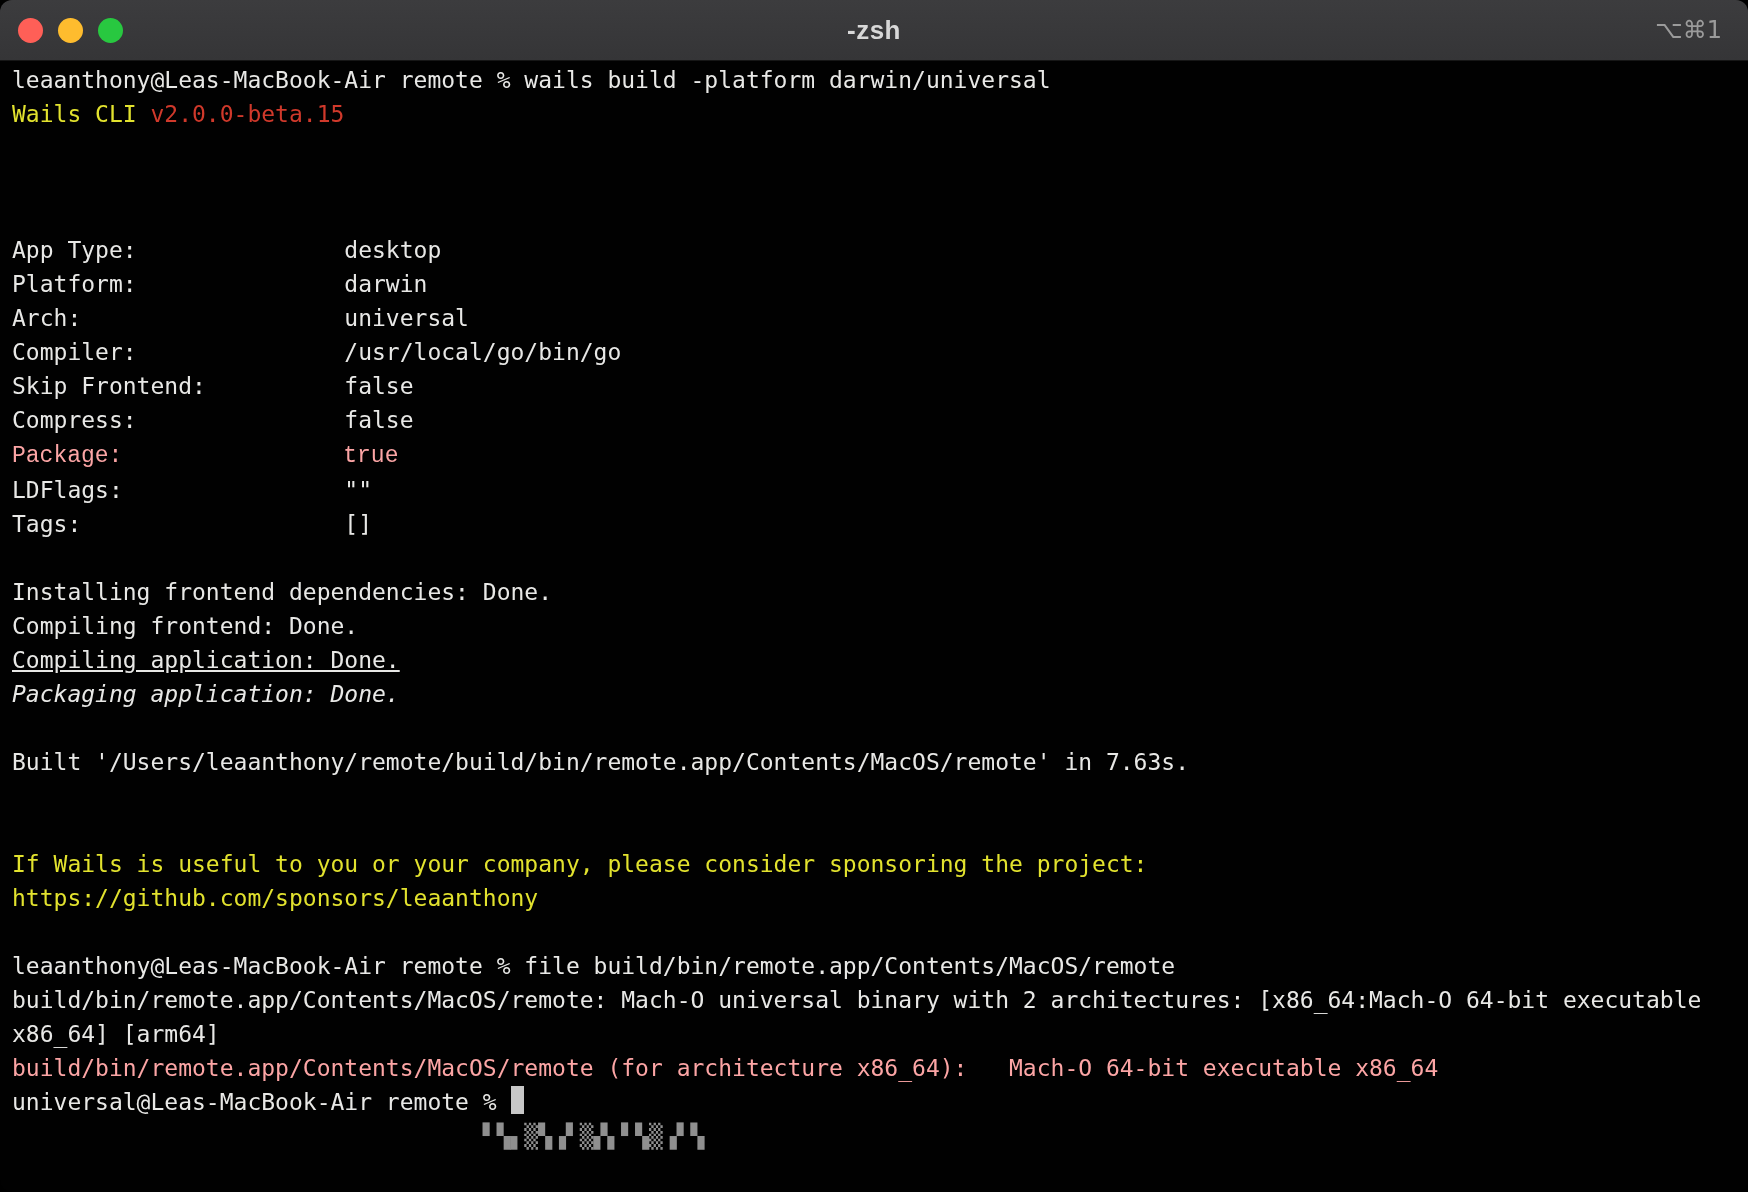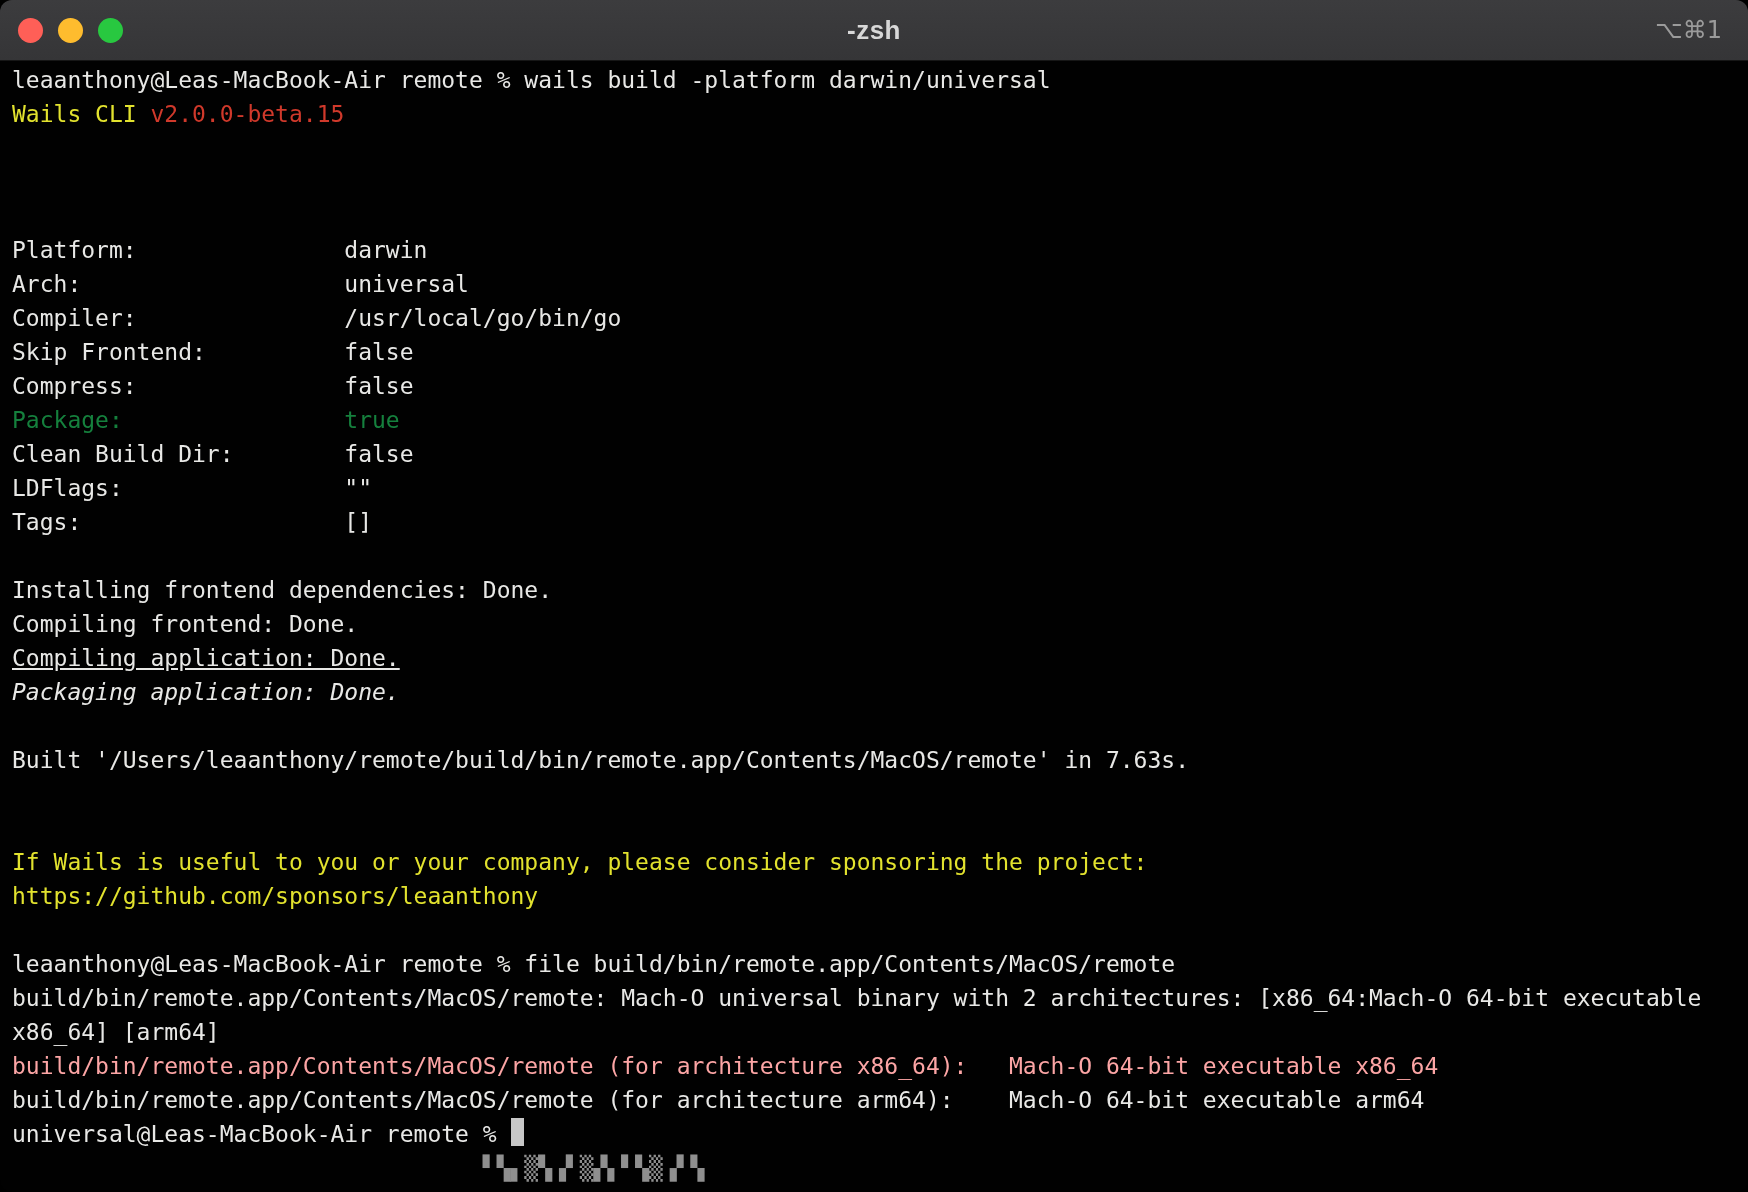--- a/index.html
+++ b/index.html
@@ -77,41 +77,40 @@
     </div>
     <div class="titlebar-title">-zsh</div>
     <div class="titlebar-shortcut">⌥⌘1</div>
   </div>
   <div class="screen" id="screen">
       <div class="line"><span style="color: rgb(232, 232, 230);">leaanthony@Leas-MacBook-Air remote % wails build -platform darwin/universal</span></div>
       <div class="line"><span style="color: rgb(226, 226, 46);">Wails CLI </span><span style="color: rgb(208, 57, 43);">v2.0.0-beta.15</span></div>
       <div class="line">&nbsp;</div>
       <div class="line">&nbsp;</div>
       <div class="line">&nbsp;</div>
+      <div class="line"><span style="color: rgb(232, 232, 230);">App Type:               desktop</span></div>
       <div class="line"><span style="color: rgb(232, 232, 230);">Platform:               darwin</span></div>
       <div class="line"><span style="color: rgb(232, 232, 230);">Arch:                   universal</span></div>
       <div class="line"><span style="color: rgb(232, 232, 230);">Compiler:               /usr/local/go/bin/go</span></div>
       <div class="line"><span style="color: rgb(232, 232, 230);">Skip Frontend:          false</span></div>
       <div class="line"><span style="color: rgb(232, 232, 230);">Compress:               false</span></div>
-      <div class="line"><span style="color: #15803d;">Package:                true</span></div>
-      <div class="line"><span style="color: rgb(232, 232, 230);">Clean Build Dir:        false</span></div>
+      <div class="line"><span style="color: #fca5a5; font-family: Liberation Mono, monospace;">Package:                true</span></div>
       <div class="line"><span style="color: rgb(232, 232, 230);">LDFlags:                ""</span></div>
       <div class="line"><span style="color: rgb(232, 232, 230);">Tags:                   []</span></div>
       <div class="line">&nbsp;</div>
       <div class="line"><span style="color: rgb(232, 232, 230);">Installing frontend dependencies: Done.</span></div>
       <div class="line"><span style="color: rgb(232, 232, 230);">Compiling frontend: Done.</span></div>
       <div class="line"><span style="color: rgb(232, 232, 230); text-decoration: underline;">Compiling application: Done.</span></div>
       <div class="line"><span style="color: rgb(232, 232, 230); font-style: italic;">Packaging application: Done.</span></div>
       <div class="line">&nbsp;</div>
       <div class="line"><span style="color: rgb(232, 232, 230);">Built '/Users/leaanthony/remote/build/bin/remote.app/Contents/MacOS/remote' in 7.63s.</span></div>
       <div class="line">&nbsp;</div>
       <div class="line">&nbsp;</div>
       <div class="line"><span style="color: rgb(226, 226, 46);">If Wails is useful to you or your company, please consider sponsoring the project:</span></div>
       <div class="line"><span style="color: rgb(226, 226, 46);">https://github.com/sponsors/leaanthony</span></div>
       <div class="line">&nbsp;</div>
       <div class="line"><span style="color: rgb(232, 232, 230);">leaanthony@Leas-MacBook-Air remote % file build/bin/remote.app/Contents/MacOS/remote</span></div>
       <div class="line"><span style="color: rgb(232, 232, 230);">build/bin/remote.app/Contents/MacOS/remote: Mach-O universal binary with 2 architectures: [x86_64:Mach-O 64-bit executable x86_64] [arm64]</span></div>
       <div class="line"><span style="color: #fca5a5;">build/bin/remote.app/Contents/MacOS/remote (for architecture x86_64):   Mach-O 64-bit executable x86_64</span></div>
-      <div class="line"><span style="color: rgb(232, 232, 230);">build/bin/remote.app/Contents/MacOS/remote (for architecture arm64):    Mach-O 64-bit executable arm64</span></div>
       <div class="line"><span style="color: rgb(232, 232, 230);">universal@Leas-MacBook-Air remote % </span><span class="cursor" style="background: rgb(199, 199, 199);"></span></div>
       <div class="line"><span style="color: rgb(143, 143, 143);">                                  ▘▚▖▒▚▗▘▒▞▖▘▚▒▗▘▚</span></div>
     </div>
 </div>
 
 </body></html>

